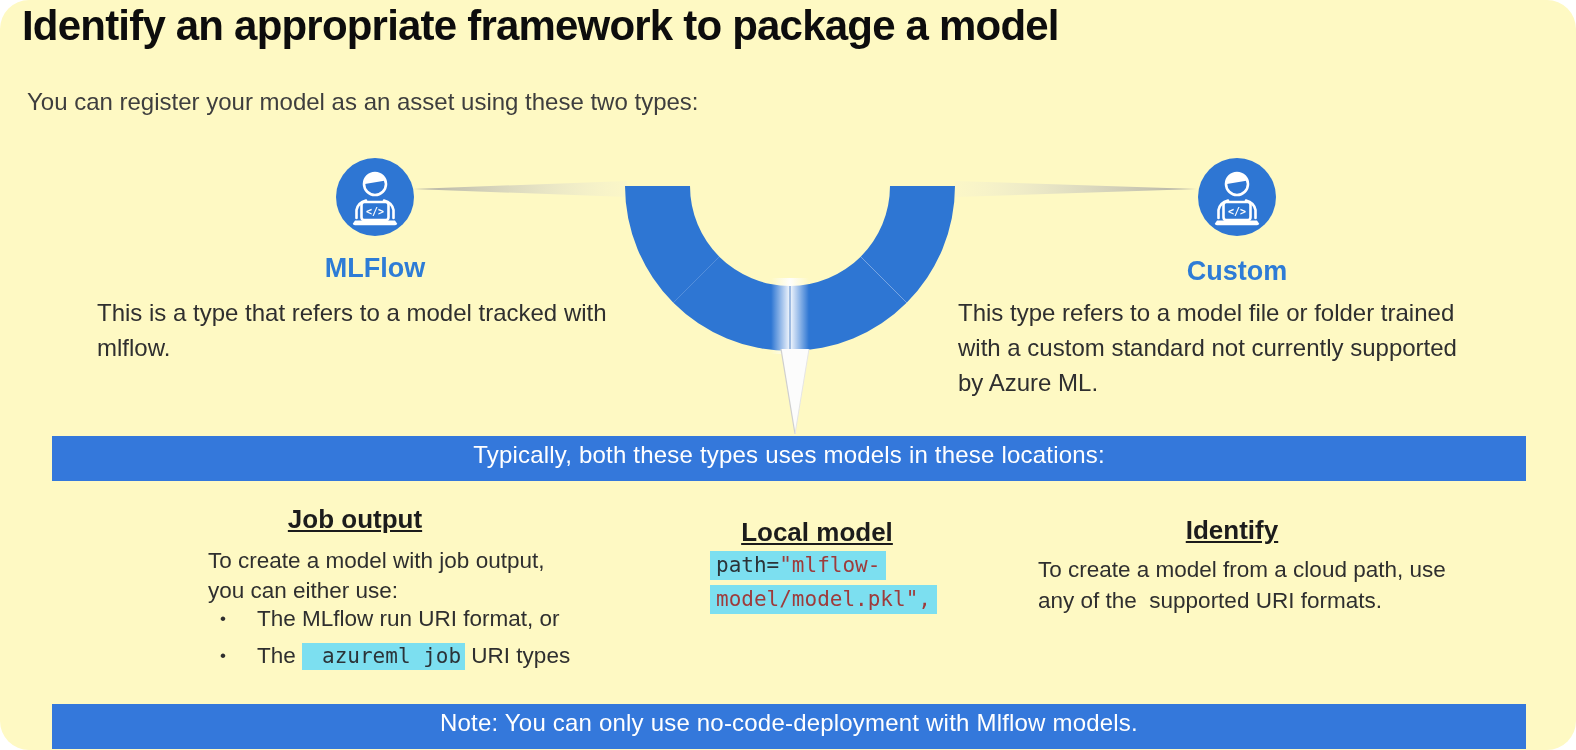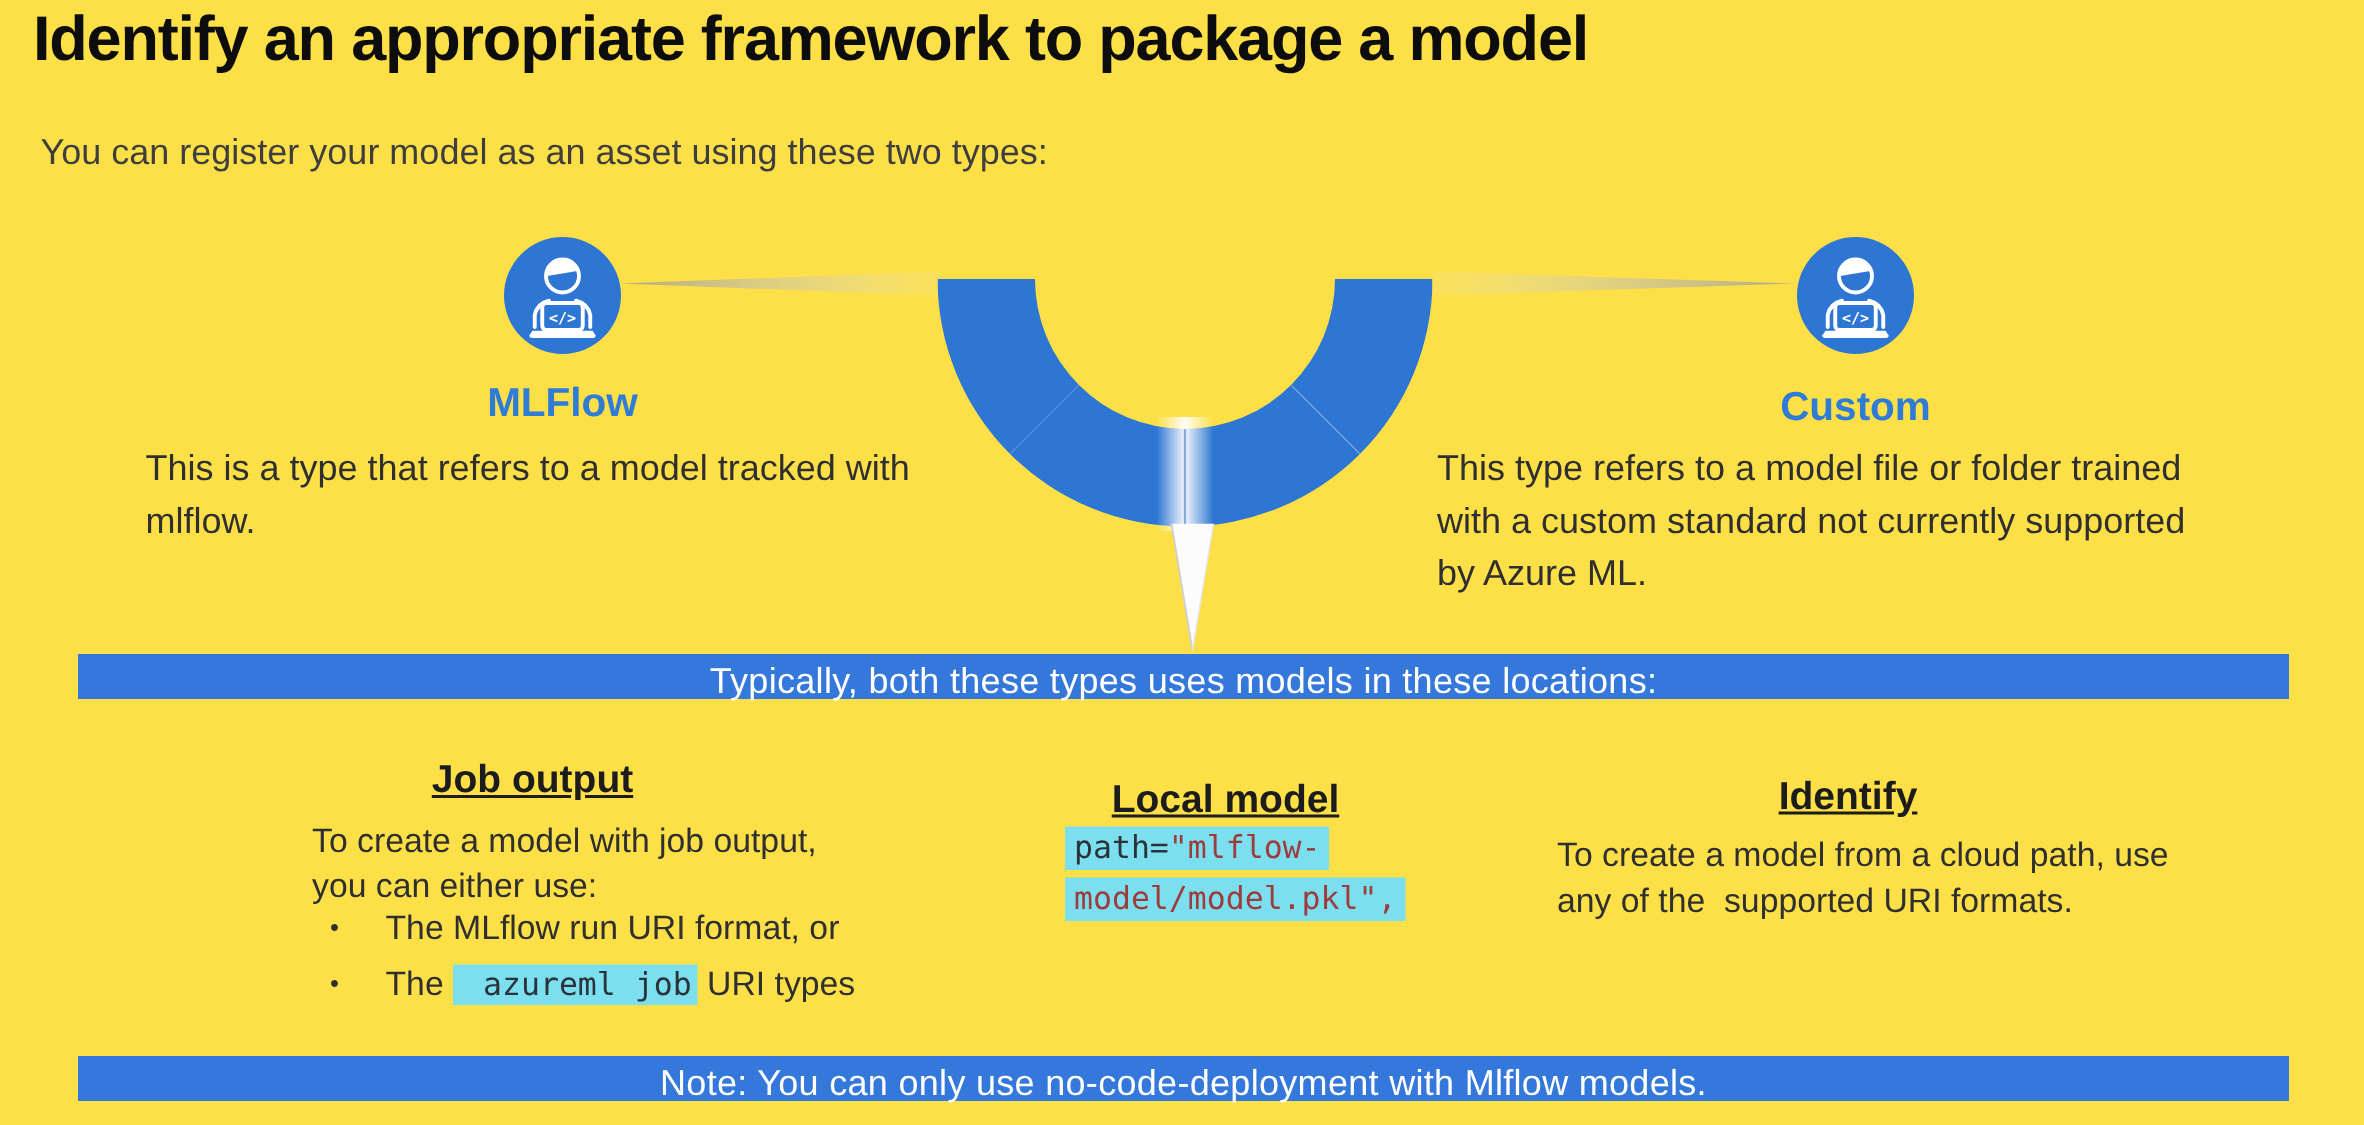--- a/index.html
+++ b/index.html
@@ -1,19 +1,20 @@
 <!DOCTYPE html>
 <html style="--accent-blue: #2E76D3; --banner-blue: #3478DB; --label-blue: #2E7CD6; --highlight-cyan: #7CDFF0; --code-string-red: #9E3B3B; --code-text: #2B3338; --body-text: #2F2F2F; --title-text: #0D0D0D;"><head>
 <meta charset="utf-8">
 <style>
   html,body{margin:0;padding:0;background:#fff;}
   #slide{
-    position:relative;width:1576px;height:750px;background:#fde047;
+    position:relative;width:1576px;height:750px;background:#fef9c3;
     font-family:"Liberation Sans",sans-serif;overflow:hidden;
     color:var(--body-text);
+    border-radius:29px;
   }
   .title{
     position:absolute;left:22px;top:2px;font-size:42px;font-weight:700;
     letter-spacing:-0.8px;color:var(--title-text);white-space:pre;
   }
   .subtitle{
     position:absolute;left:27px;top:88px;font-size:24px;color:#3E3E3E;white-space:pre;
   }
   
   .dev-icon{position:absolute;width:80px;height:80px;}
@@ -33,21 +34,21 @@
   .type-desc div{white-space:pre;}
   
   .ring-svg{position:absolute;left:625px;top:186px;}
   .ring-path{fill:var(--accent-blue);}
   .pointer-svg{position:absolute;left:775px;top:349px;}
   .wedge-svg{position:absolute;top:178px;}
   .wedge-svg.pos-left{left:413px;}
   .wedge-svg.pos-right{left:955px;}
   
   .banner{
-    position:absolute;left:52px;width:1474px;height:30px;line-height:38px;
+    position:absolute;left:52px;width:1474px;height:45px;line-height:38px;
     background:var(--banner-blue);color:#fff;text-align:center;font-size:24px;
     letter-spacing:0.2px;
   }
   .banner.locations{top:436px;}
   .banner.note{top:704px;}
   
   .col-heading{position:absolute;width:300px;text-align:center;font-size:26px;font-weight:700;color:#1C1C1C;text-decoration:underline;}
   .col-heading.job{left:205px;top:504px;}
   .col-heading.local{left:667px;top:517px;}
   .col-heading.data{left:1082px;top:515px;}

